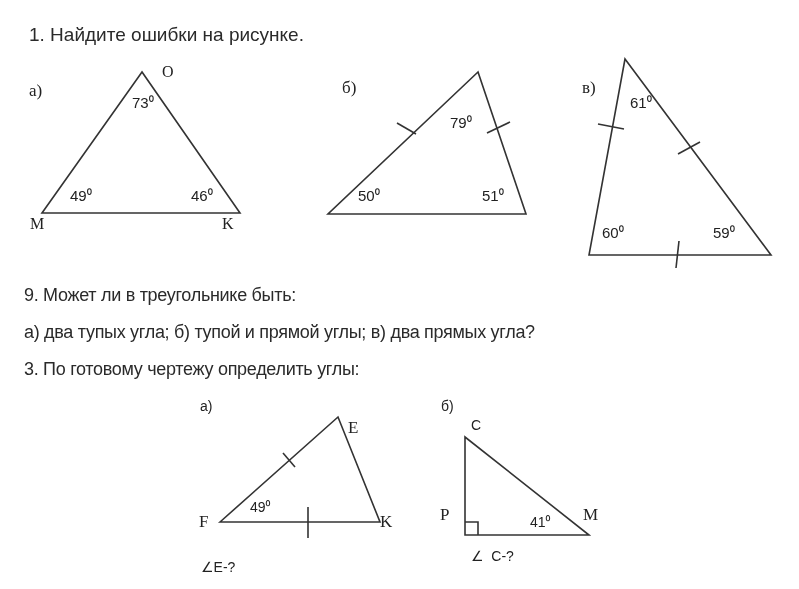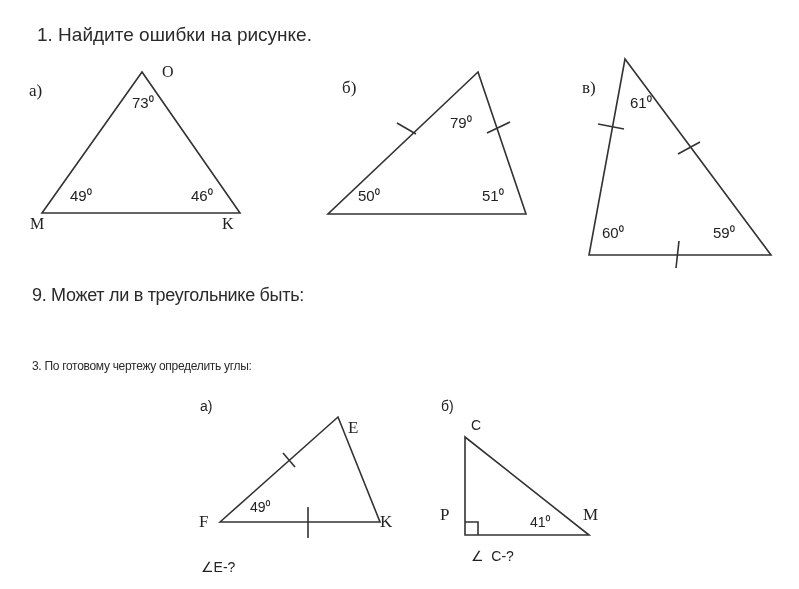--- a/index.html
+++ b/index.html
@@ -1,33 +1,34 @@
 <!DOCTYPE html>
 <html><head>
   <meta charset="utf-8">
   <style>
     html, body { margin: 0; padding: 0; background: #ffffff; }
     body { width: 799px; height: 589px; position: relative; overflow: hidden; }
     .page { position: absolute; left: 0; top: 0; width: 799px; height: 589px; }
-    .text { position: absolute; font-family: "Liberation Sans", sans-serif; color: #2a2a2a; white-space: nowrap; margin-left: 8px; }
+    .text { position: absolute; font-family: "Liberation Sans", sans-serif; color: #2a2a2a; white-space: nowrap; }
     .q1 { left: 29px; top: 24px; font-size: 19px; }
     .q2 { left: 24px; top: 285px; font-size: 18px; letter-spacing: -0.3px; }
     .q2a { left: 24px; top: 322px; font-size: 18px; letter-spacing: -0.3px; }
-    .q3 { left: 24px; top: 359px; font-size: 12px; letter-spacing: -0.3px; text-align: right; }
+    .q3 { left: 24px; top: 359px; font-size: 18px; letter-spacing: -0.3px; text-align: right; }
     svg.fig { position: absolute; left: 0; top: 0; width: 799px; height: 589px; }
     .serif { font-family: "Liberation Serif", serif; fill: #222; }
     .sans { font-family: "Liberation Sans", sans-serif; fill: #222; }
   </style>
 </head>
 <body>
 
 <div class="page">
 
   <div class="text q1">1. Найдите ошибки на рисунке.</div>
   <div class="text q2">9. Может ли в треугольнике быть:</div>
+  <div class="text q2a">а) два тупых угла; б) тупой и прямой углы; в) два прямых угла?</div>
   <div class="text q3">3. По готовому чертежу определить углы:</div>
 
   <svg class="fig" viewBox="0 0 799 589">
     <g stroke="#333" stroke-width="1.6" fill="none">
 
       <polygon points="142,72 42,213 240,213"></polygon>
 
       <polygon points="478,72 328,214 526,214"></polygon>
       <line x1="397" y1="123" x2="416" y2="134"></line>
       <line x1="487" y1="133" x2="510" y2="122"></line>

